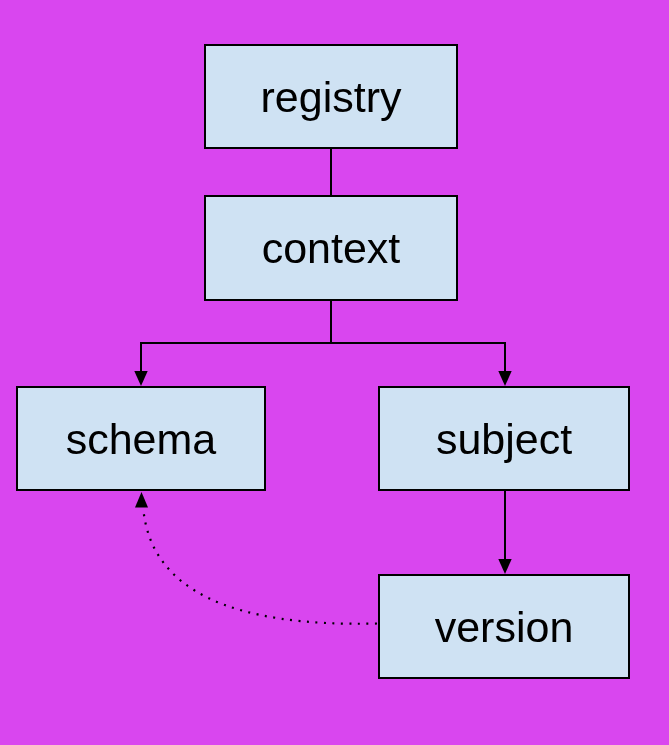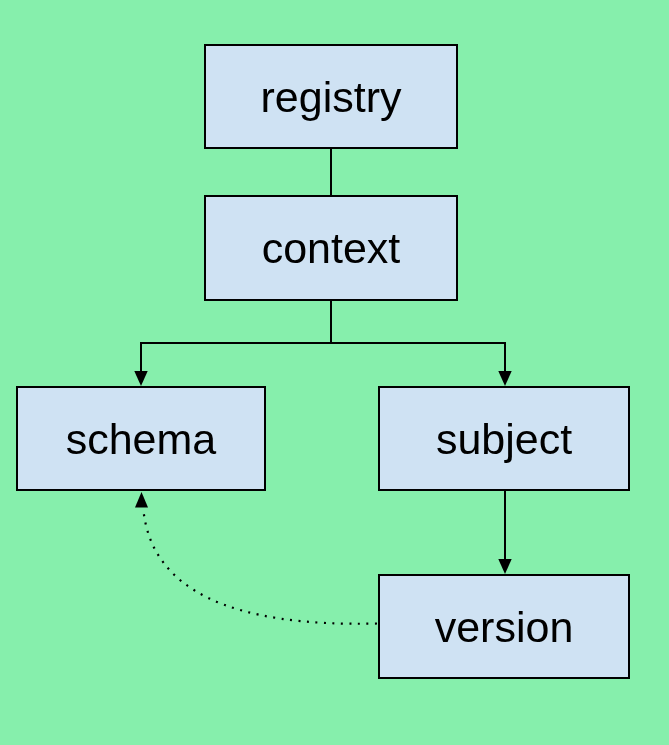--- a/index.html
+++ b/index.html
@@ -4,21 +4,21 @@
 <style>
   html, body {
     margin: 0;
     padding: 0;
     background: #ffffff;
   }
   .canvas {
     position: relative;
     width: 669px;
     height: 745px;
-    background: #86efac;
+    background: #d946ef;
     overflow: hidden;
   }
   svg { display: block; }
   .edge {
     fill: none;
     stroke: #000000;
     stroke-width: 2;
   }
   .edge.dotted {
     stroke-width: 2.2;

